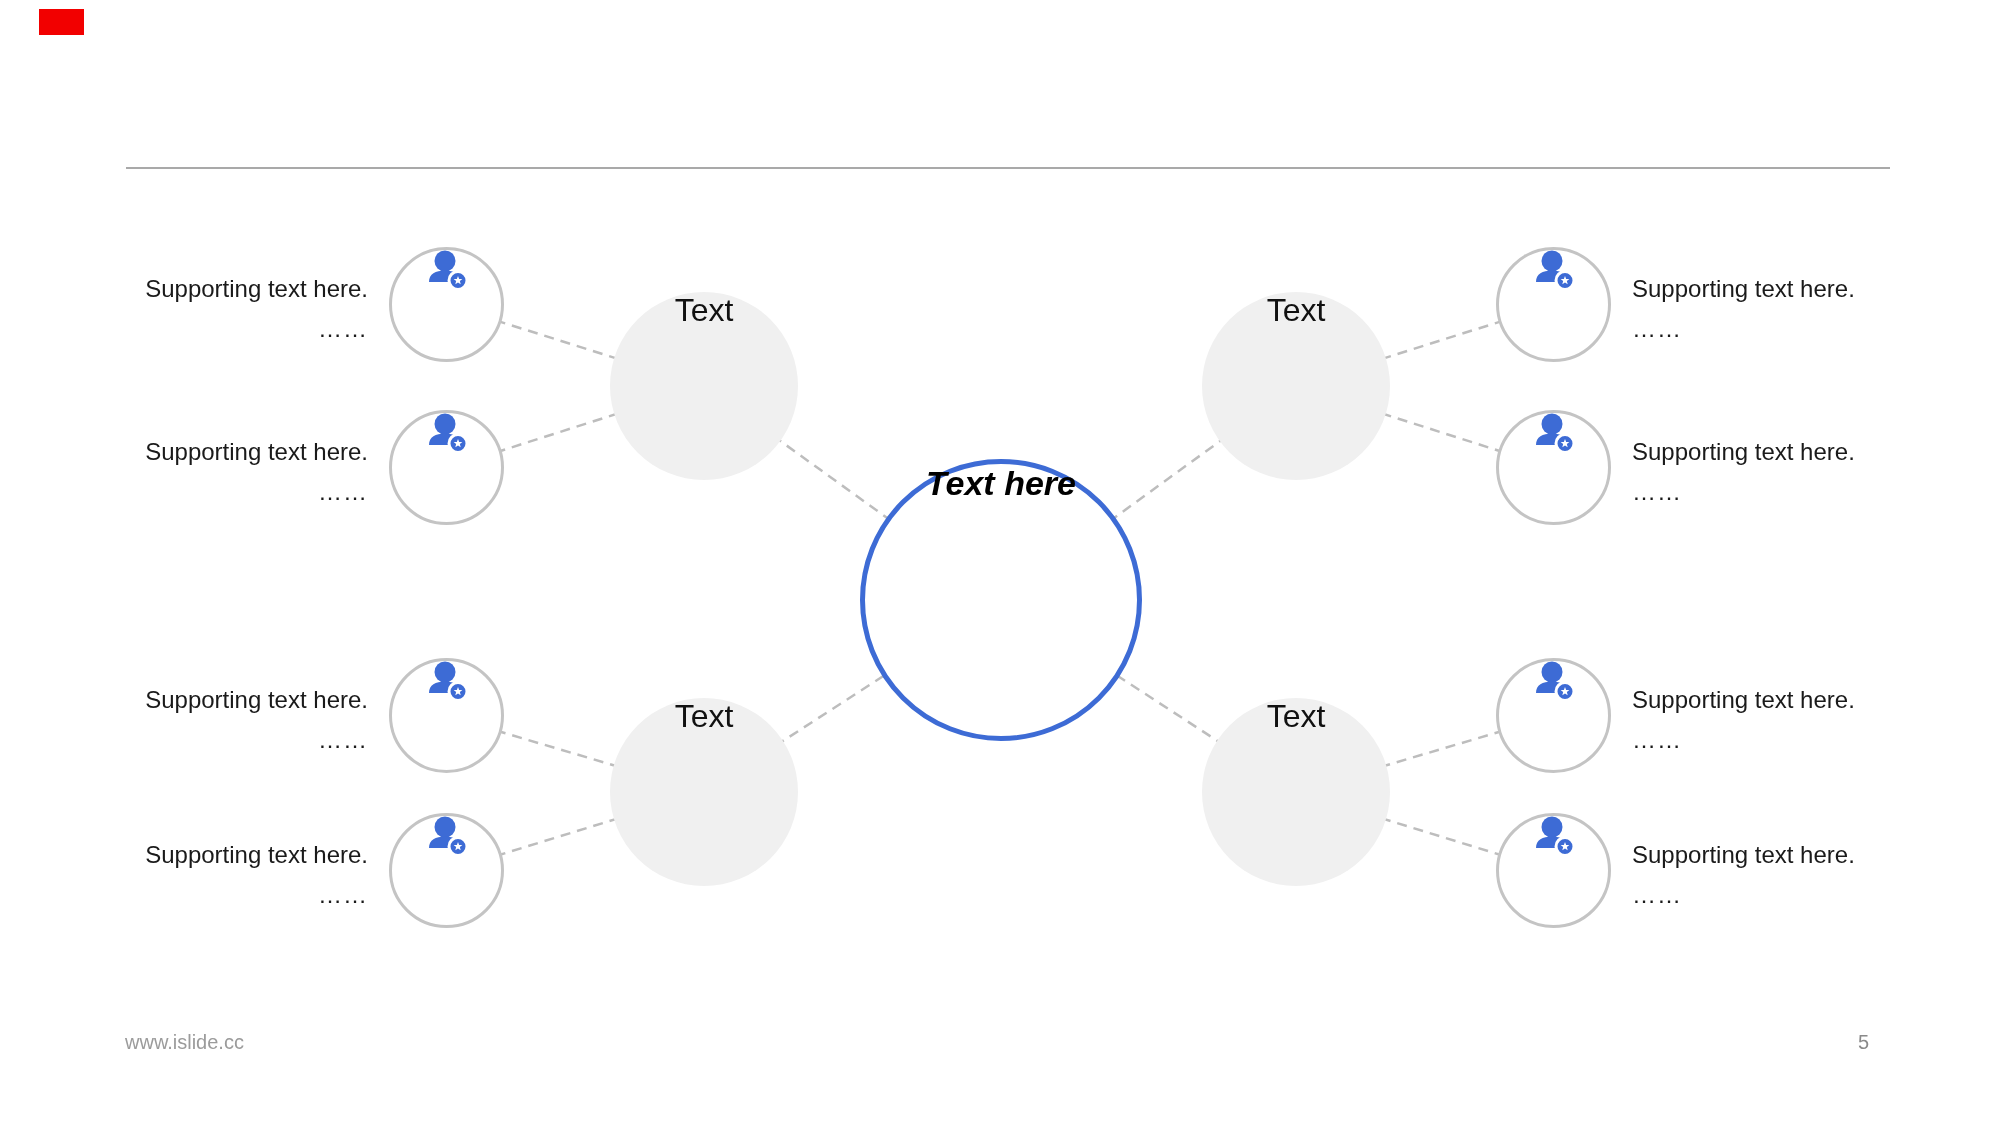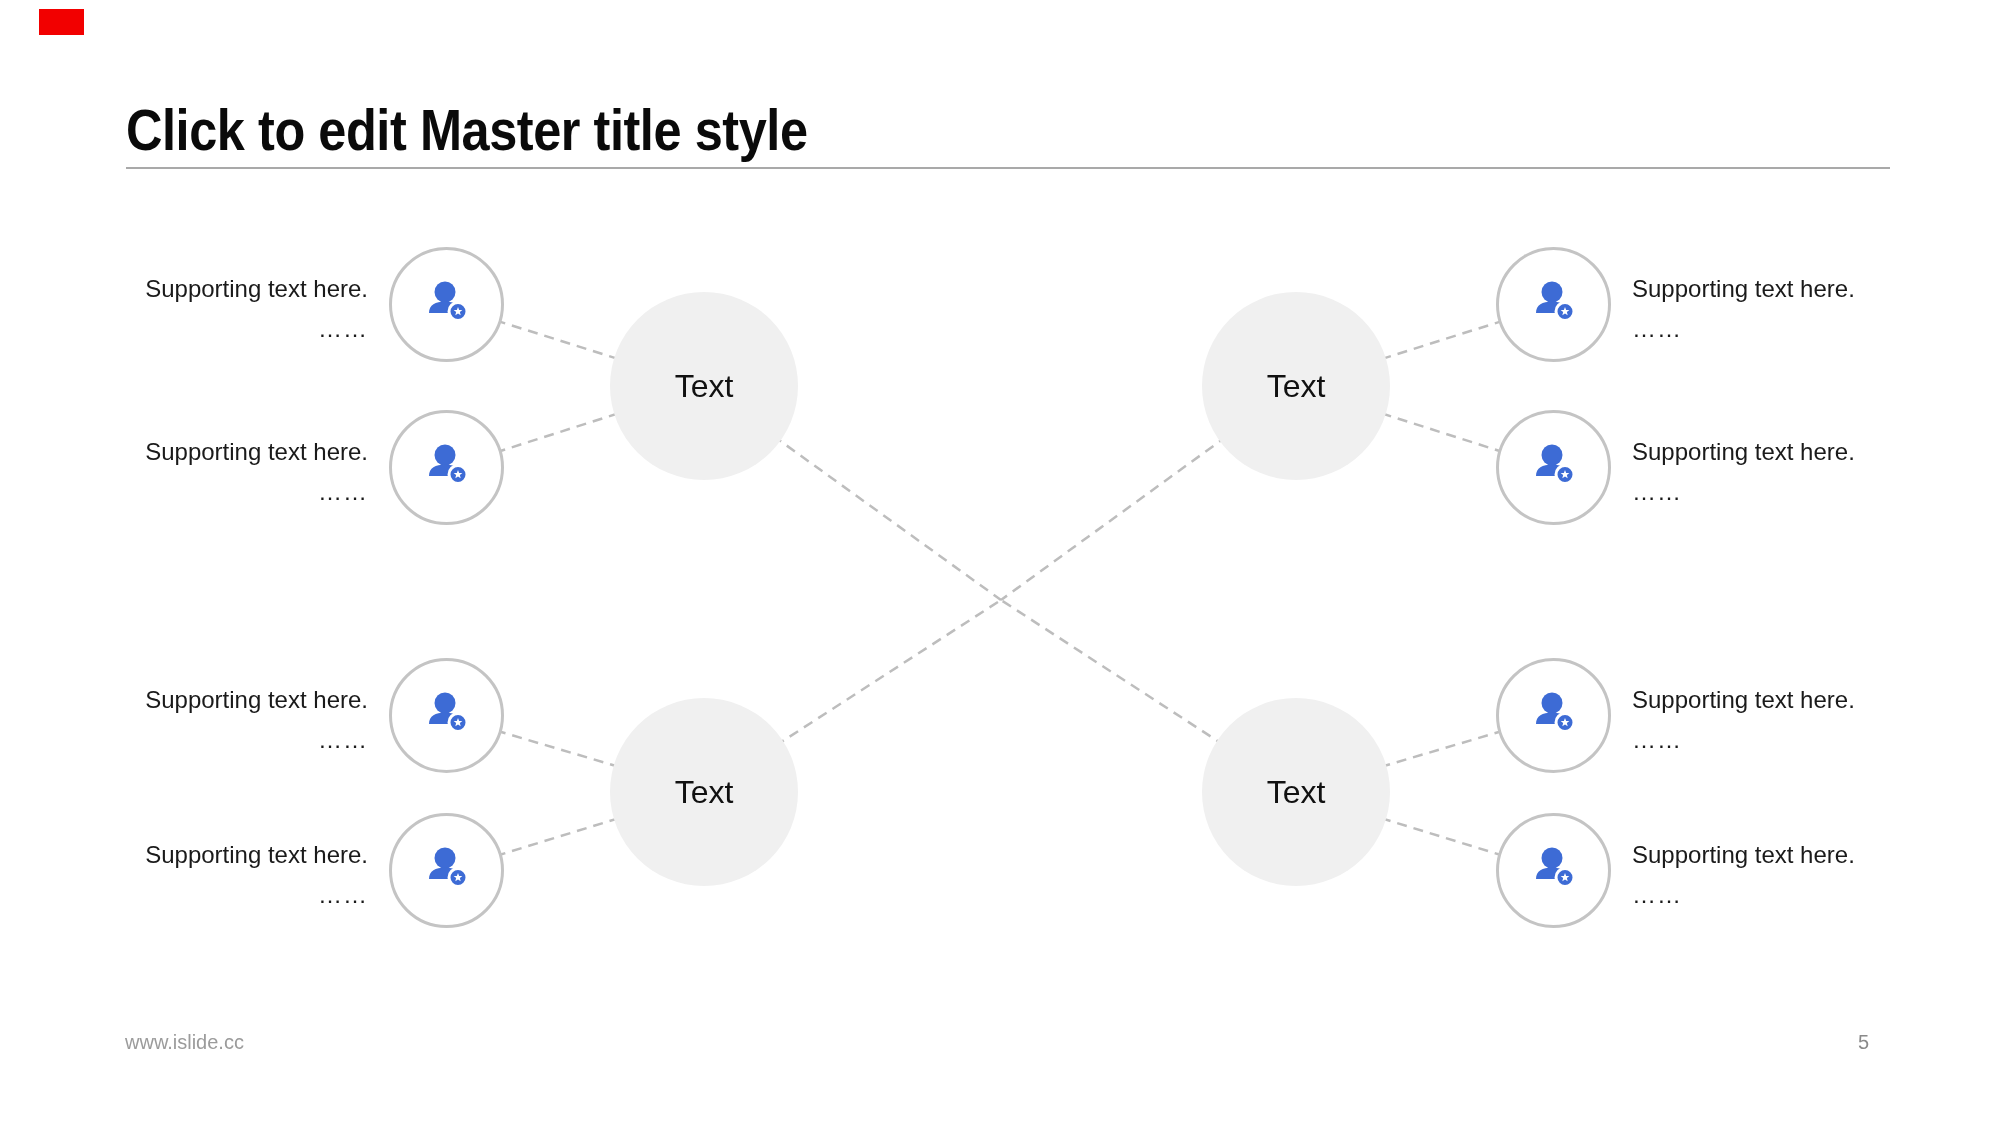--- a/index.html
+++ b/index.html
@@ -42,21 +42,21 @@
     width: 1764px; height: 2px;
     background: #a9a9a9;
   }
 
   .connector-layer {
     position: absolute;
     left: 0; top: 0;
     width: 2000px; height: 1125px;
   }
 
-  .circle { position: absolute; border-radius: 50%; display: flex; align-items: center; justify-content: center; }
+  .circle { position: absolute; border-radius: 50%; display: flex; justify-content: center; }
 
   .center-circle {
     width: 282px; height: 282px;
     left: 860px; top: 459px;
     background: #ffffff;
     border: 5px solid #3d6bd5;
   }
   .center-circle .label {
     font-size: 34px;
     font-weight: bold;
@@ -121,42 +121,42 @@
     color: #8a8a8a;
   }
 </style>
 </head>
 <body>
 
 <div class="slide">
 
   <div class="brand-mark"></div>
 
-  <div class="slide-title">
-    <span class="squeeze">Click to edit Master title style</span>
-  </div>
   <div class="title-rule"></div>
 
   <svg class="connector-layer" viewBox="0 0 2000 1125" xmlns="http://www.w3.org/2000/svg">
     <g stroke="#bdbdbd" stroke-width="2.5" stroke-dasharray="10 7" fill="none">
       <line x1="447" y1="305" x2="704" y2="386"></line>
       <line x1="447" y1="468" x2="704" y2="386"></line>
       <line x1="447" y1="716" x2="704" y2="792"></line>
       <line x1="447" y1="871" x2="704" y2="792"></line>
       <line x1="704" y1="386" x2="1001" y2="600"></line>
       <line x1="704" y1="792" x2="1001" y2="600"></line>
       <line x1="1553" y1="305" x2="1296" y2="386"></line>
       <line x1="1553" y1="468" x2="1296" y2="386"></line>
       <line x1="1553" y1="716" x2="1296" y2="792"></line>
       <line x1="1553" y1="871" x2="1296" y2="792"></line>
       <line x1="1296" y1="386" x2="1001" y2="600"></line>
       <line x1="1296" y1="792" x2="1001" y2="600"></line>
     </g>
   </svg>
 
+  <div class="circle center-circle">
+    <span class="label">Text here</span>
+  </div>
 
   <div class="circle group-circle group-tl">
     <span class="label">Text</span>
   </div>
   <div class="circle group-circle group-tr">
     <span class="label">Text</span>
   </div>
   <div class="circle group-circle group-bl">
     <span class="label">Text</span>
   </div>

